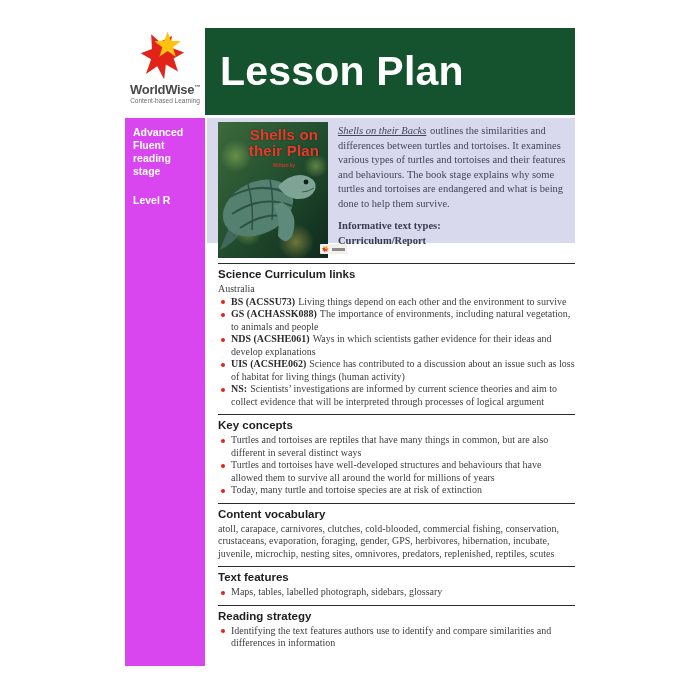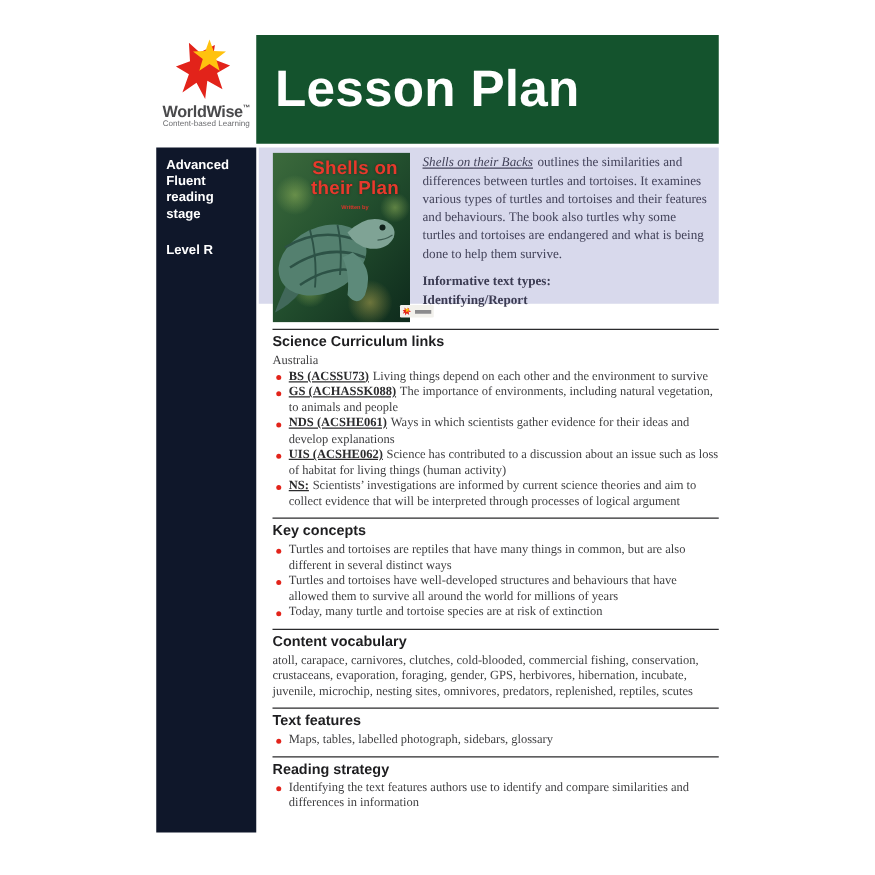--- a/index.html
+++ b/index.html
@@ -26,21 +26,21 @@
     background: #14532d; display: flex; align-items: center;
   }
   .header h1 {
     margin: 0 0 0 15px; color: #fff; font-size: 41px; font-weight: bold;
     letter-spacing: 0.2px; line-height: 41px;
   }
 
   
   .sidebar {
     position: absolute; left: 125px; top: 118px; width: 80px; height: 548px;
-    background: #0f172a; color: #fff; padding: 8px 5px 0 8px;
+    background: #d946ef; color: #fff; padding: 8px 5px 0 8px;
     font-size: 10.5px; font-weight: bold; line-height: 13px;
   }
   .sidebar .level { margin-top: 16px; }
 
   
   .intro-box { position: absolute; left: 207px; top: 118px; width: 368px; height: 125px; background: #D8D9EC; }
 
   
   .book-cover { position: absolute; left: 218px; top: 122px; width: 132px; height: 136px; z-index: 2; overflow: hidden; }
   .cover-art { position: absolute; inset: 0; width: 110px; height: 136px; }
@@ -80,21 +80,21 @@
   .content .serif, .content li, .content .country {
     font-family: "Liberation Serif", "DejaVu Serif", serif;
     font-size: 10px; line-height: 12.5px; color: #3e3e40;
   }
   .content ul { margin: 0; padding: 0; list-style: none; }
   .content li { position: relative; padding-left: 13px; }
   .bullet {
     position: absolute; left: 3px; top: 4.5px; width: 4px; height: 4px;
     border-radius: 50%; background: #E2231A;
   }
-  .code { color: #2c2c2e; margin-right: 3px; text-decoration: underline; }
+  .code { color: #2c2c2e; margin-right: 3px; }
   .content p.serif { margin: 0; }
 </style>
 </head>
 <body>
 
 <div class="page">
 
   <div class="logo-block">
     <svg class="logo-star" viewBox="0 0 60 60" aria-hidden="true">
       <polygon fill="#E2231A" points="14,6 24,15 38,8 36,21 52,27 40,34 45,49 31,41 29,58 21,43 8,52 14,35 2,28 15,23"></polygon>
@@ -160,24 +160,24 @@
     <div class="pub-logo">
       <svg width="8" height="8" viewBox="0 0 10 10" aria-hidden="true">
         <polygon fill="#E2231A" points="2,1 4,3 7,1.5 6.5,4 9,5 6.5,6 7,9 4.5,7 3,9.5 2.5,6.5 0.5,7.5 1.5,5 0,4 2.5,3.5"></polygon>
         <polygon fill="#FFC20E" points="5,0.8 5.7,2.8 7.8,2.9 6.1,4.1 6.7,6.1 5,4.9 3.3,6.1 3.9,4.1 2.2,2.9 4.3,2.8"></polygon>
       </svg>
       <span class="pub-bar"></span>
     </div>
   </div>
 
   <div class="intro-text">
-    <p class="desc"><i>Shells on their Backs</i><span> outlines the similarities and differences between turtles and tortoises. It examines various types of turtles and tortoises and their features and behaviours. The book also turtles why some turtles and tortoises are endangered and what is being done to help them survive.</span></p>
+    <p class="desc"><i>Shells on their Backs</i><span> outlines the similarities and differences between turtles and tortoises. It examines various types of turtles and tortoises and their features and behaviours. The book stage explains why some turtles and tortoises are endangered and what is being done to help them survive.</span></p>
     <p class="text-types">
       <span>Informative text types:</span><br>
-      <span>Identifying/Report</span>
+      <span>Curriculum/Report</span>
     </p>
   </div>
 
   <div class="content">
 
     <section>
       <h2>Science Curriculum links</h2>
       <div class="country">Australia</div>
       <ul>
         <li><span class="bullet"></span><b class="code">BS (ACSSU73)</b><span>Living things depend on each other and the environment to survive</span></li>

